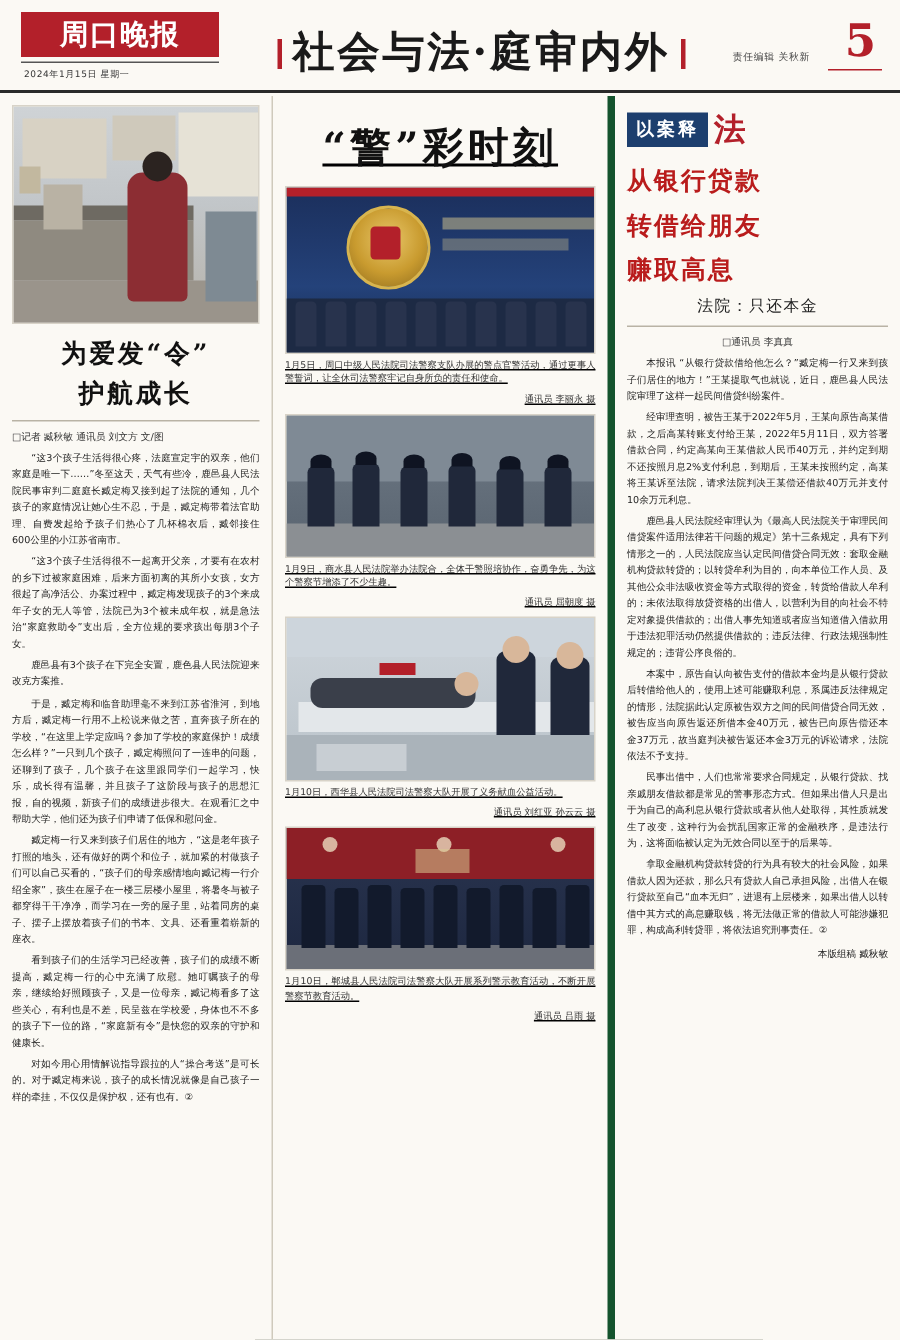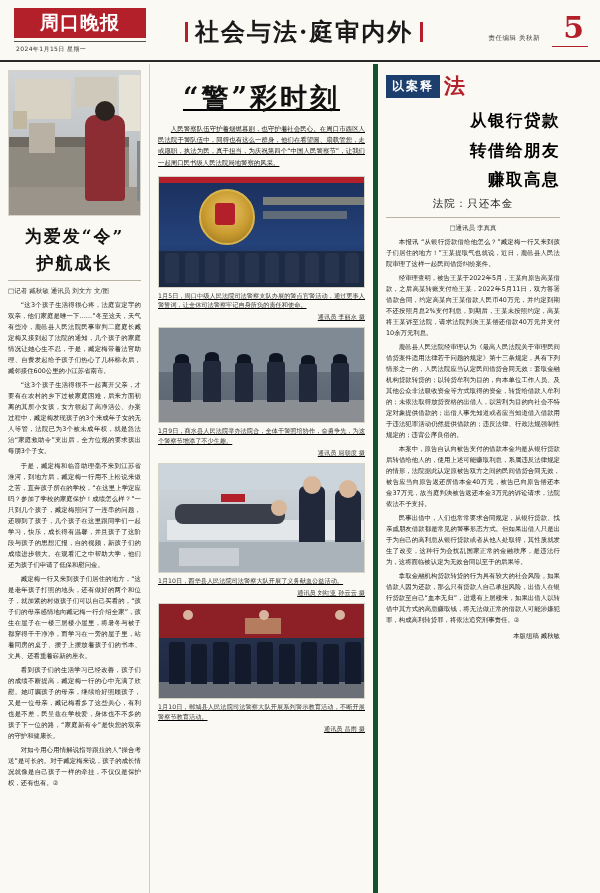--- a/index.html
+++ b/index.html
@@ -52,21 +52,21 @@
     top: 45px;
     font-size: 6px;
     color: #333;
     letter-spacing: 0.4px;
   }
   .section-title {
     position: absolute;
     left: 178px;
     top: 16px;
     font-family: "DejaVu Serif", "Liberation Serif", serif;
-    font-size: 24px;
+    font-size: 28px;
     font-weight: bold;
     color: #1a1a1a;
     letter-spacing: 2px;
   }
   .section-title .bar {
     display: inline-block;
     width: 3px;
     height: 20px;
     background: #b3202a;
     vertical-align: -2px;
@@ -104,21 +104,21 @@
     left: 0;
     right: 0;
     bottom: 0;
     display: flex;
   }
   .col {
     box-sizing: border-box;
     padding: 6px 8px 4px 8px;
     position: relative;
   }
-  .col-left { width: 150px; border-right: 1px solid #cfcabc; }
+  .col-left { width: 182px; border-right: 1px solid #cfcabc; }
   .col-mid  { width: 228px; border-right: 5px solid #14532d; text-decoration: underline; }
   .col-right{ width: 190px; }
 
   .photo {
     position: relative;
     width: 100%;
     overflow: hidden;
     background: #8a8f96;
     border: 1px solid #d8d3c8;
     box-sizing: border-box;
@@ -201,22 +201,22 @@
     font-weight: bold;
     color: #b3202a;
     margin-left: 4px;
   }
   .head-right {
     font-family: "DejaVu Serif", "Liberation Serif", serif;
     font-size: 16.5px;
     font-weight: bold;
     line-height: 1.55;
     letter-spacing: 1.5px;
-    color: #000000;
-    text-align: right;
+    color: #b91c1c;
+    text-align: left;
     margin: 4px 0 4px 0;
   }
   .subhead-right {
     text-align: center;
     font-family: "DejaVu Serif", "Liberation Serif", serif;
     font-size: 10.5px;
     color: #222;
     letter-spacing: 1px;
     margin-bottom: 6px;
   }
@@ -307,31 +307,31 @@
         </div>
       </div>
 
       <div class="headline-1">为爱发“令”</div>
       <div class="headline-1" style="margin-top:0">护航成长</div>
       <div class="rule-thin"></div>
       <div class="byline">□记者 臧秋敏 通讯员 刘文方 文/图</div>
 
       <p class="ptext">“这3个孩子生活得很心疼，法庭宣定宇的双亲，他们家庭是唯一下……”冬至这天，天气有些冷，鹿邑县人民法院民事审判二庭庭长臧定梅又接到起了法院的通知，几个孩子的家庭情况让她心生不忍，于是，臧定梅带着法官助理、自费发起给予孩子们热心了几杯棉衣后，臧邻接住600公里的小江苏省南市。</p>
       <p class="ptext">“这3个孩子生活得很不一起离开父亲，才要有在农村的乡下过被家庭困难，后来方面初离的其所小女孩，女方很起了高净活公、办案过程中，臧定梅发现孩子的3个来成年子女的无人等管，法院已为3个被未成年权，就是急法治“家庭救助令”支出后，全方位规的要求孩出每朋3个子女。</p>
+      <p class="ptext">鹿邑县有3个孩子在下完全安置，鹿色县人民法院迎来改克方案推。</p>
       <p class="ptext">于是，臧定梅和临音助理毫不来到江苏省淮河，到地方后，臧定梅一行用不上松说来做之苦，直奔孩子所在的学校，“在这里上学定应吗？参加了学校的家庭保护！成绩怎么样？”一只到几个孩子，臧定梅照问了一连串的问题，还聊到了孩子，几个孩子在这里跟同学们一起学习，快乐，成长得有温馨，并且孩子了这阶段与孩子的思想汇报，自的视频，新孩子们的成绩进步很大。在观看汇之中帮助大学，他们还为孩子们申请了低保和慰问金。</p>
       <p class="ptext">臧定梅一行又来到孩子们居住的地方，“这是老年孩子打照的地头，还有做好的两个和位子，就加紧的村做孩子们可以自己买看的，“孩子们的母亲感情地向臧记梅一行介绍全家”，孩生在屋子在一楼三层楼小屋里，将暑冬与被子都穿得干干净净，而学习在一旁的屋子里，站着同房的桌子、摆子上摆放着孩子们的书本、文具、还看重着崭新的座衣。</p>
       <p class="ptext">看到孩子们的生活学习已经改善，孩子们的成绩不断提高，臧定梅一行的心中充满了欣慰。她叮嘱孩子的母亲，继续给好照顾孩子，又是一位母亲，臧记梅看多了这些关心，有利也是不差，民呈兹在学校爱，身体也不不多的孩子下一位的路，“家庭新有令”是快您的双亲的守护和健康长。</p>
       <p class="ptext">对如今用心用情解说指导跟拉的人“操合考送”是可长的。对于臧定梅来说，孩子的成长情况就像是自己孩子一样的牵挂，不仅仅是保护权，还有也有。②</p>
     </div>
 
     <div class="col col-mid">
 
       <div class="big-title">“警”彩时刻</div>
 
-      <p class="lead">人民警察队伍守护着烟燃暮剧，也守护着社会民心。在周口市西区人民法院于警队伍中，同得也有这么一群身，他们在看望圆、扇载管您，走或愿职，执法为民，真干担当，为庆祝第四个“中国人民警察节”，让我们一起周口民书级人民法院局地警察的风采。</p>
 
       <div class="photo emblem" style="height:112px">
         <div class="ph-inner">
           <div class="sh ribbon" style="left:0;top:0;width:100%;height:6px;"></div>
           <div class="sh badge" style="left:40px;top:12px;width:52px;height:52px;"></div>
           <div class="sh" style="left:56px;top:26px;width:20px;height:22px;background:#b3202a;border-radius:3px;"></div>
           <div class="sh" style="left:104px;top:20px;width:110px;height:8px;background:#d9c98f;opacity:.5;"></div>
           <div class="sh" style="left:104px;top:34px;width:84px;height:8px;background:#d9c98f;opacity:.35;"></div>
           <div class="sh row" style="left:0;top:74px;width:100%;height:38px;"></div>
           <div class="sh" style="left:6px;top:76px;width:14px;height:30px;background:#28334d;border-radius:3px 3px 0 0;"></div>

